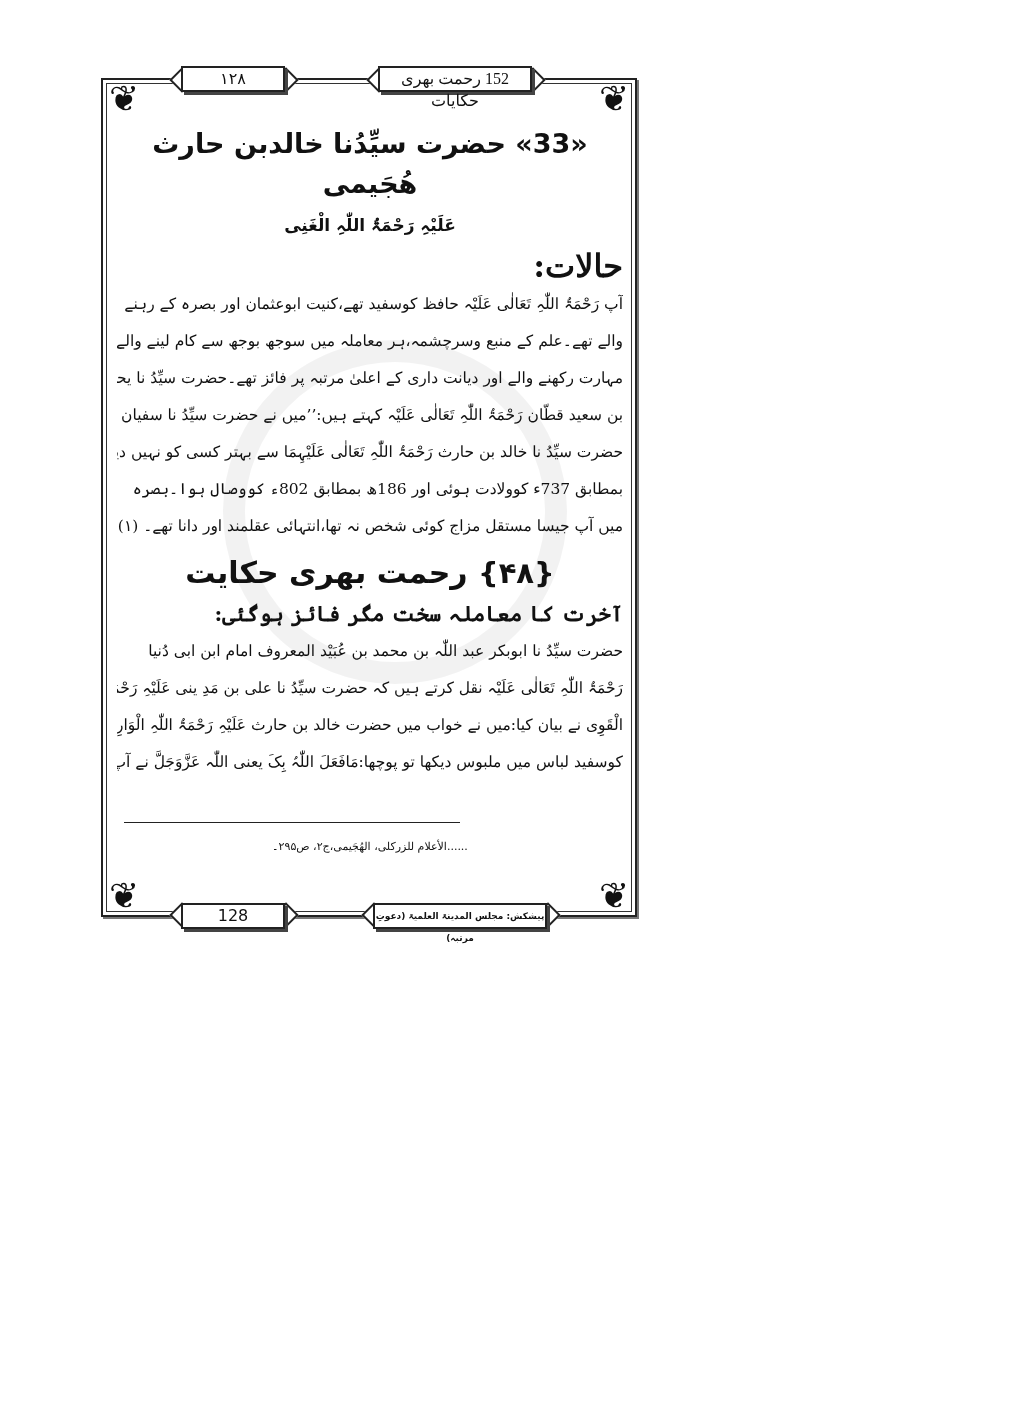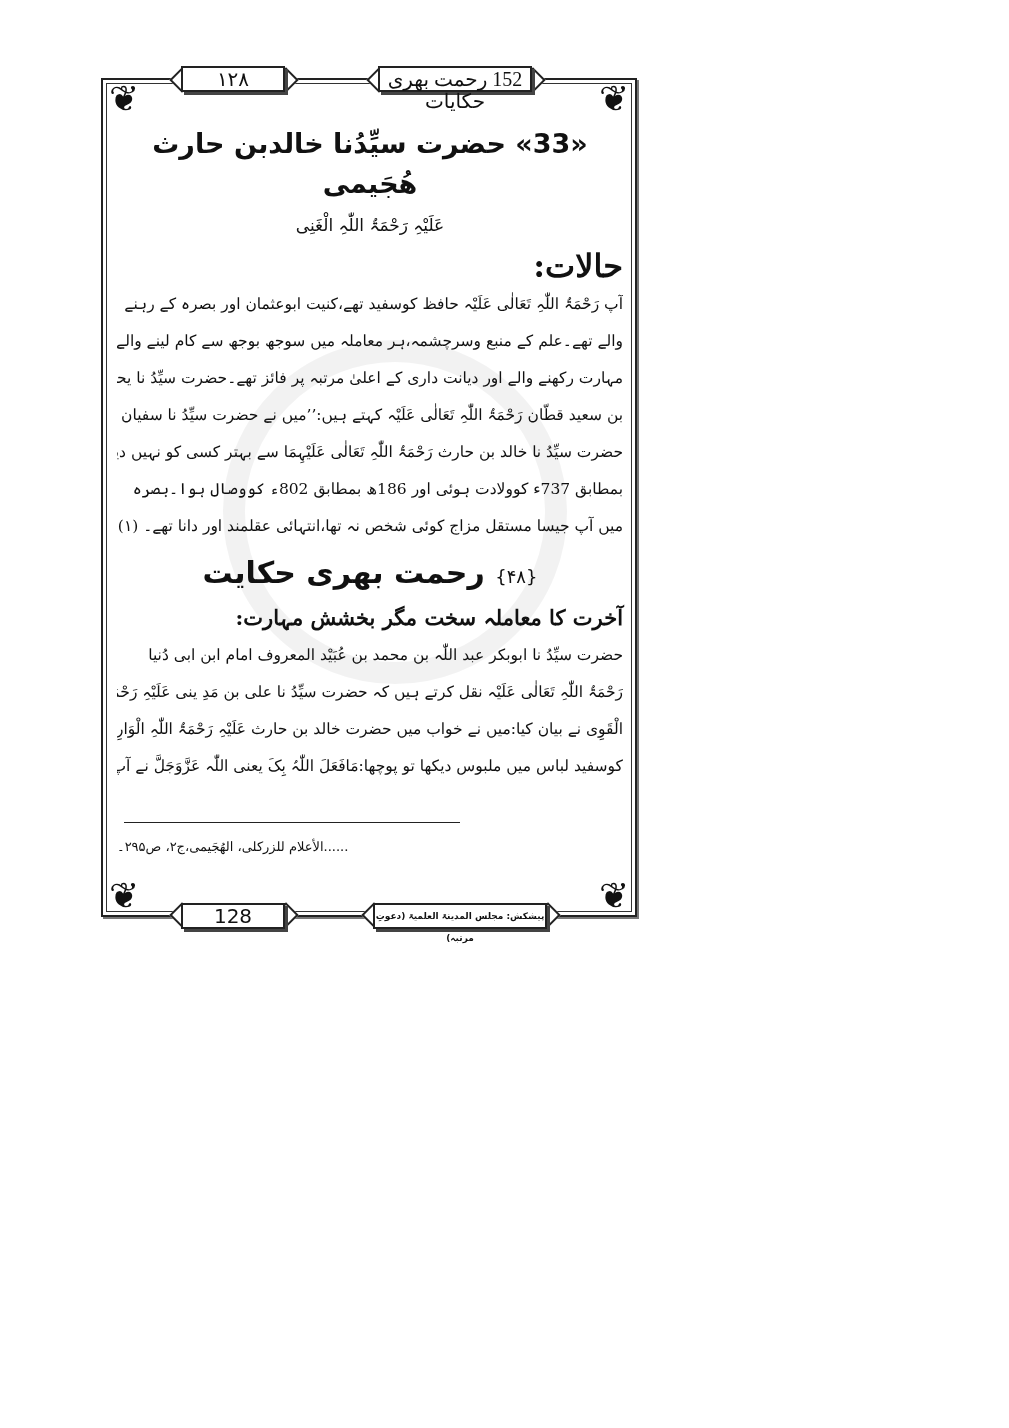--- a/index.html
+++ b/index.html
@@ -7,36 +7,36 @@
          font-family:"DejaVu Sans", sans-serif; color:#111; }
   .page { position:absolute; left:93px; top:50px; width:552px; height:895px; }
   .frame-outer { position:absolute; left:8px; top:28px; right:8px; bottom:28px;
                  border:2px solid #222; box-shadow: 2px 2px 0 #777; }
   .frame-inner { position:absolute; left:13px; top:33px; right:13px; bottom:33px;
                  border:1px solid #333; }
   .corner { position:absolute; width:62px; height:62px; color:#111; font-size:36px; line-height:62px; text-align:center; }
   .corner.tl { left:0; top:18px; } .corner.tr { right:0; top:18px; }
   .corner.bl { left:0; bottom:18px; } .corner.br { right:0; bottom:18px; }
   .hdr-box { position:absolute; background:#fff; border:2px solid #222; box-shadow:3px 3px 0 #444;
-             height:22px; line-height:22px; text-align:center; font-size:20px; }
+             height:22px; line-height:22px; text-align:center; font-size:16px; }
   .hdr-left { left:88px; top:16px; width:100px; font-family:"DejaVu Sans", sans-serif; }
   .hdr-right { left:285px; top:16px; width:150px; direction:rtl; font-family:Liberation Serif, serif; }
   .ftr-left { left:88px; bottom:16px; width:100px; }
   .ftr-right { left:280px; bottom:16px; width:170px; direction:rtl; font-size:9px; font-weight:bold; }
   .diamond { position:absolute; width:14px; height:14px; border:2px solid #222; background:#fff; transform:rotate(45deg); }
   .content { position:absolute; left:24px; right:22px; top:58px; direction:rtl; text-align:right; }
   .title { font-size:27px; font-weight:bold; text-align:center; line-height:40px; margin-top:16px; letter-spacing:0; }
-  .subtitle { font-size:17px; font-weight:normal; text-align:center; line-height:30px; margin-top:6px; }
+  .subtitle { font-size:17px; font-weight:bold; text-align:center; line-height:30px; margin-top:6px; }
   .heading { font-size:32px; font-weight:bold; margin-top:6px; line-height:40px; font-family:"DejaVu Serif", serif; }
   .para p { margin:0; font-size:15.5px; line-height:37px; font-family:"DejaVu Serif", serif; text-align:justify; text-align-last:right; white-space:nowrap; overflow:hidden; }
   .section-title { font-size:30px; font-weight:bold; text-align:center; line-height:44px; margin-top:6px; }
-  .section-title .num { font-weight:normal; font-size:18px; }
+  .section-title .num { font-weight:bold; font-size:29px; }
   .subheading { font-size:21px; font-weight:bold; line-height:38px; font-family:"DejaVu Serif", serif; }
   .fn-sep { position:absolute; left:31px; width:336px; top:772px; border-top:1.5px solid #222; }
-  .footnotes { position:absolute; left:24px; right:22px; top:782px; direction:rtl; text-align:left; font-size:13px; line-height:30px; font-family:"DejaVu Serif", serif; }
+  .footnotes { position:absolute; left:24px; right:22px; top:782px; direction:rtl; text-align:center; font-size:11px; line-height:30px; font-family:"DejaVu Serif", serif; }
   .watermark { position:absolute; left:130px; top:290px; width:300px; height:300px; border-radius:50%;
                border:22px solid rgba(0,0,0,0.05); }
 </style>
 </head>
 <body>
 
 <div class="page">
   <div class="watermark"></div>
   <div class="frame-outer"></div>
   <div class="frame-inner"></div>
@@ -63,21 +63,21 @@
       <p>مہارت رکھنے والے اور دیانت داری کے اعلیٰ مرتبہ پر فائز تھے۔حضرت سیِّدُ نا یحییٰ</p>
       <p>بن سعید قطّان رَحْمَۃُ اللّٰہِ تَعَالٰی عَلَیْہ کہتے ہیں:’’میں نے حضرت سیِّدُ نا سفیان اور</p>
       <p>حضرت سیِّدُ نا خالد بن حارث رَحْمَۃُ اللّٰہِ تَعَالٰی عَلَیْہِمَا سے بہتر کسی کو نہیں دیکھا۔‘‘119ھ</p>
       <p>بمطابق 737ء کوولادت ہوئی اور 186ھ بمطابق 802ء کووصال ہوا۔بصرہ</p>
       <p>میں آپ جیسا مستقل مزاج کوئی شخص نہ تھا،انتہائی عقلمند اور دانا تھے۔ (۱)</p>
     </div>
     <div class="section-title">
       <span class="num">{۴۸}</span>
       <span>رحمت بھری حکایت</span>
     </div>
-    <div class="subheading">آخرت کا معاملہ سخت مگر بخشش مہارت:</div>
+    <div class="subheading">آخرت کا معاملہ سخت مگر فائز ہوگئی:</div>
     <div class="para">
       <p>حضرت سیِّدُ نا ابوبکر عبد اللّٰہ بن محمد بن عُبَیْد المعروف امام ابن ابی دُنیا</p>
       <p>رَحْمَۃُ اللّٰہِ تَعَالٰی عَلَیْہ نقل کرتے ہیں کہ حضرت سیِّدُ نا علی بن مَدِ ینی عَلَیْہِ رَحْمَۃُ اللّٰہِ</p>
       <p>الْقَوِی نے بیان کیا:میں نے خواب میں حضرت خالد بن حارث عَلَیْہِ رَحْمَۃُ اللّٰہِ الْوَارِث</p>
       <p>کوسفید لباس میں ملبوس دیکھا تو پوچھا:مَافَعَلَ اللّٰہُ بِکَ یعنی اللّٰہ عَزَّوَجَلَّ نے آپ کے</p>
     </div>
   </div>
 
   <div class="fn-sep"></div>
   <div class="footnotes">

